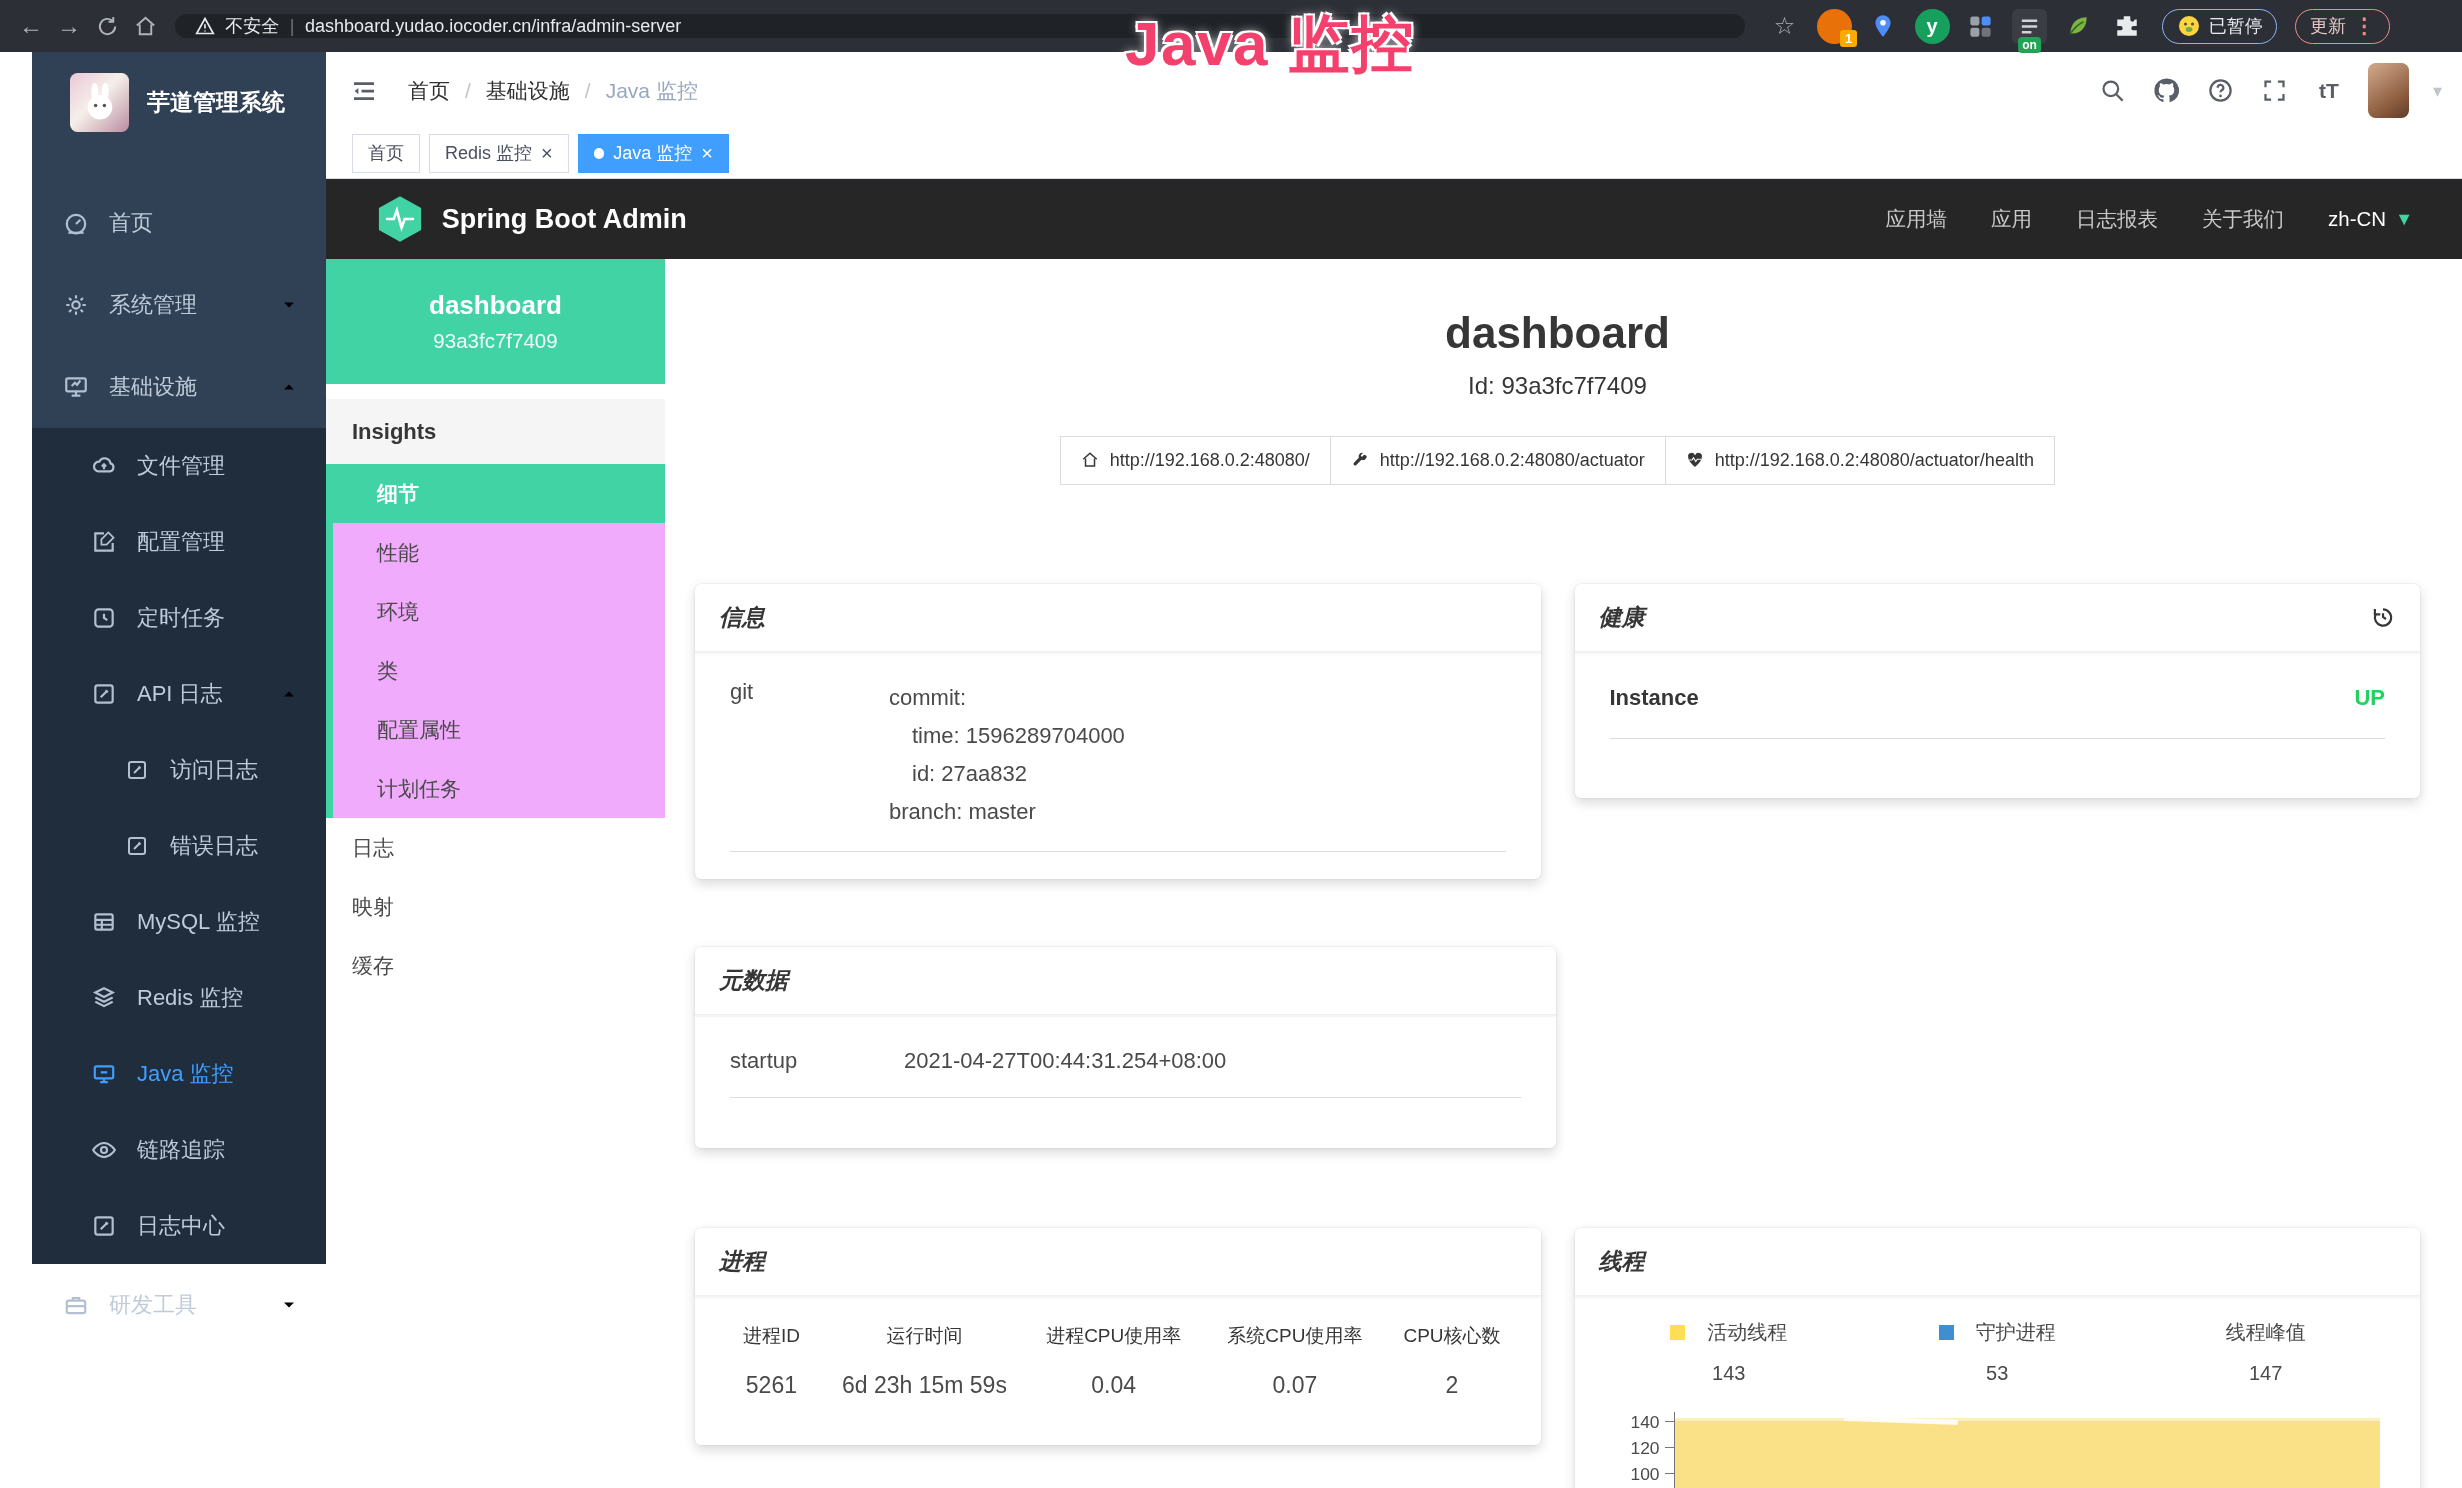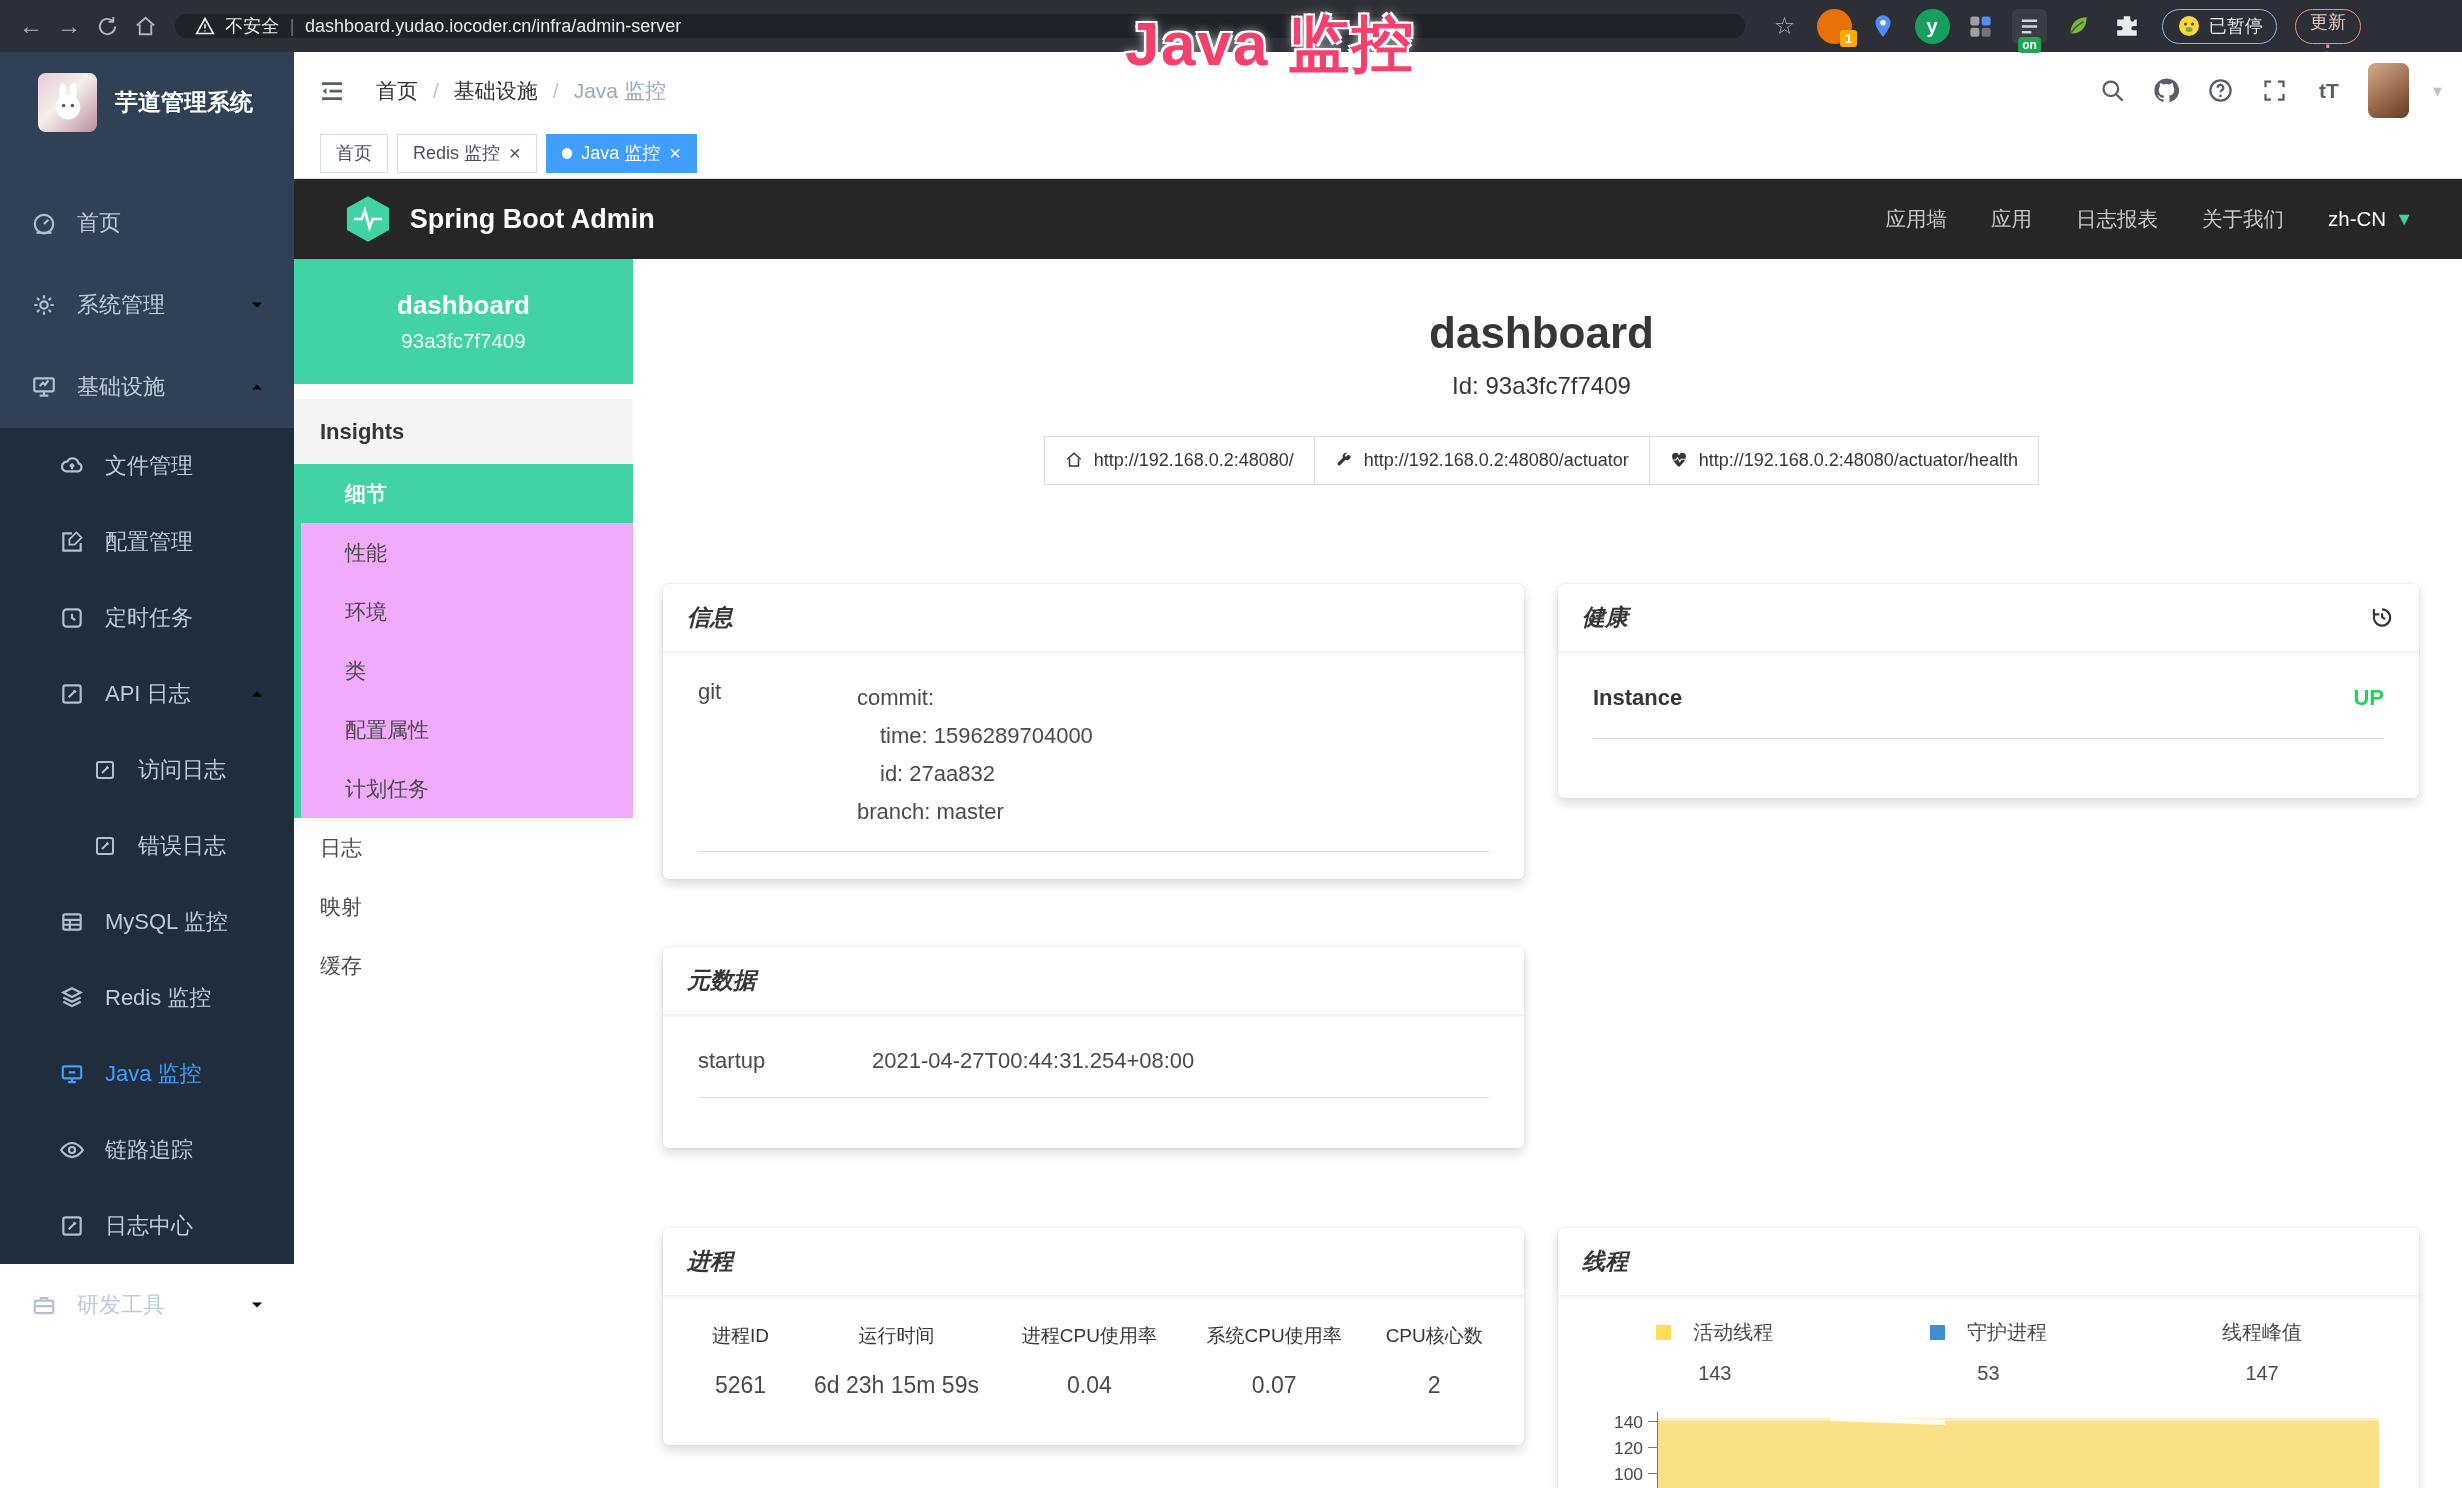--- a/index.html
+++ b/index.html
@@ -20,25 +20,25 @@
   .ext.round-orange { background:#e8710a; }
   .ext-badge { position:absolute; right:-4.6px; bottom:-3px; background:#f9ab00; color:#fff; font-size:13px;
                padding:0.8px 4.6px; border-radius:3px; font-weight:700;}
   .ext.round-green { background:#17a05d; color:#fff; font-weight:700; font-size:20px; }
   .ext.dark-list { border-radius:6px; background:#3a3d44; }
   .on-badge { position:absolute; left:50%; transform:translateX(-50%); bottom:-9px; background:#21a455;
               color:#fff; font-size:12px; padding:0.8px 4.6px; border-radius:3.8px; font-weight:700; }
   .pill { height:35px; border-radius:17.4px; display:flex; align-items:center; gap:7.6px; padding:0 13.7px;
           font-size:18px; color:#e8eaed; margin-left:18px; flex-shrink:0;}
   .pill.paused { border:1.5px solid #8ab4f8; }
-  .pill.update { border:1.5px solid #f28b82; color:#e3c9c5;flex-direction:column; }
+  .pill.update { border:1.5px solid #f28b82; color:#e3c9c5; }
   .pill .dots { color:#f28b82; font-size:21px; font-weight:700; letter-spacing:0.8px; }
 
   
-  .page { display:flex; height:1014px; }
+  .page { display:flex; height:1014px;padding-left:32px; }
 
   
   .app-sidebar { width:294px; background:#304156; flex-shrink:0; color:#bfcbd9; }
   .logo-row { height:100px; display:flex; align-items:center; padding-left:38px; gap:18px; }
   .logo-img { width:59px; height:59px; border-radius:7.6px; flex-shrink:0;
               background:linear-gradient(135deg,#e9c9d9 0%,#f6efe9 45%,#b98ca0 100%);
               display:flex; align-items:center; justify-content:center; }
   .logo-title { font-size:23px; font-weight:700; color:#fff; }
   .app-menu { padding-top:30px; }
   .m-item { height:82px; display:flex; align-items:center; padding-left:30px; gap:20px; font-size:22px;

